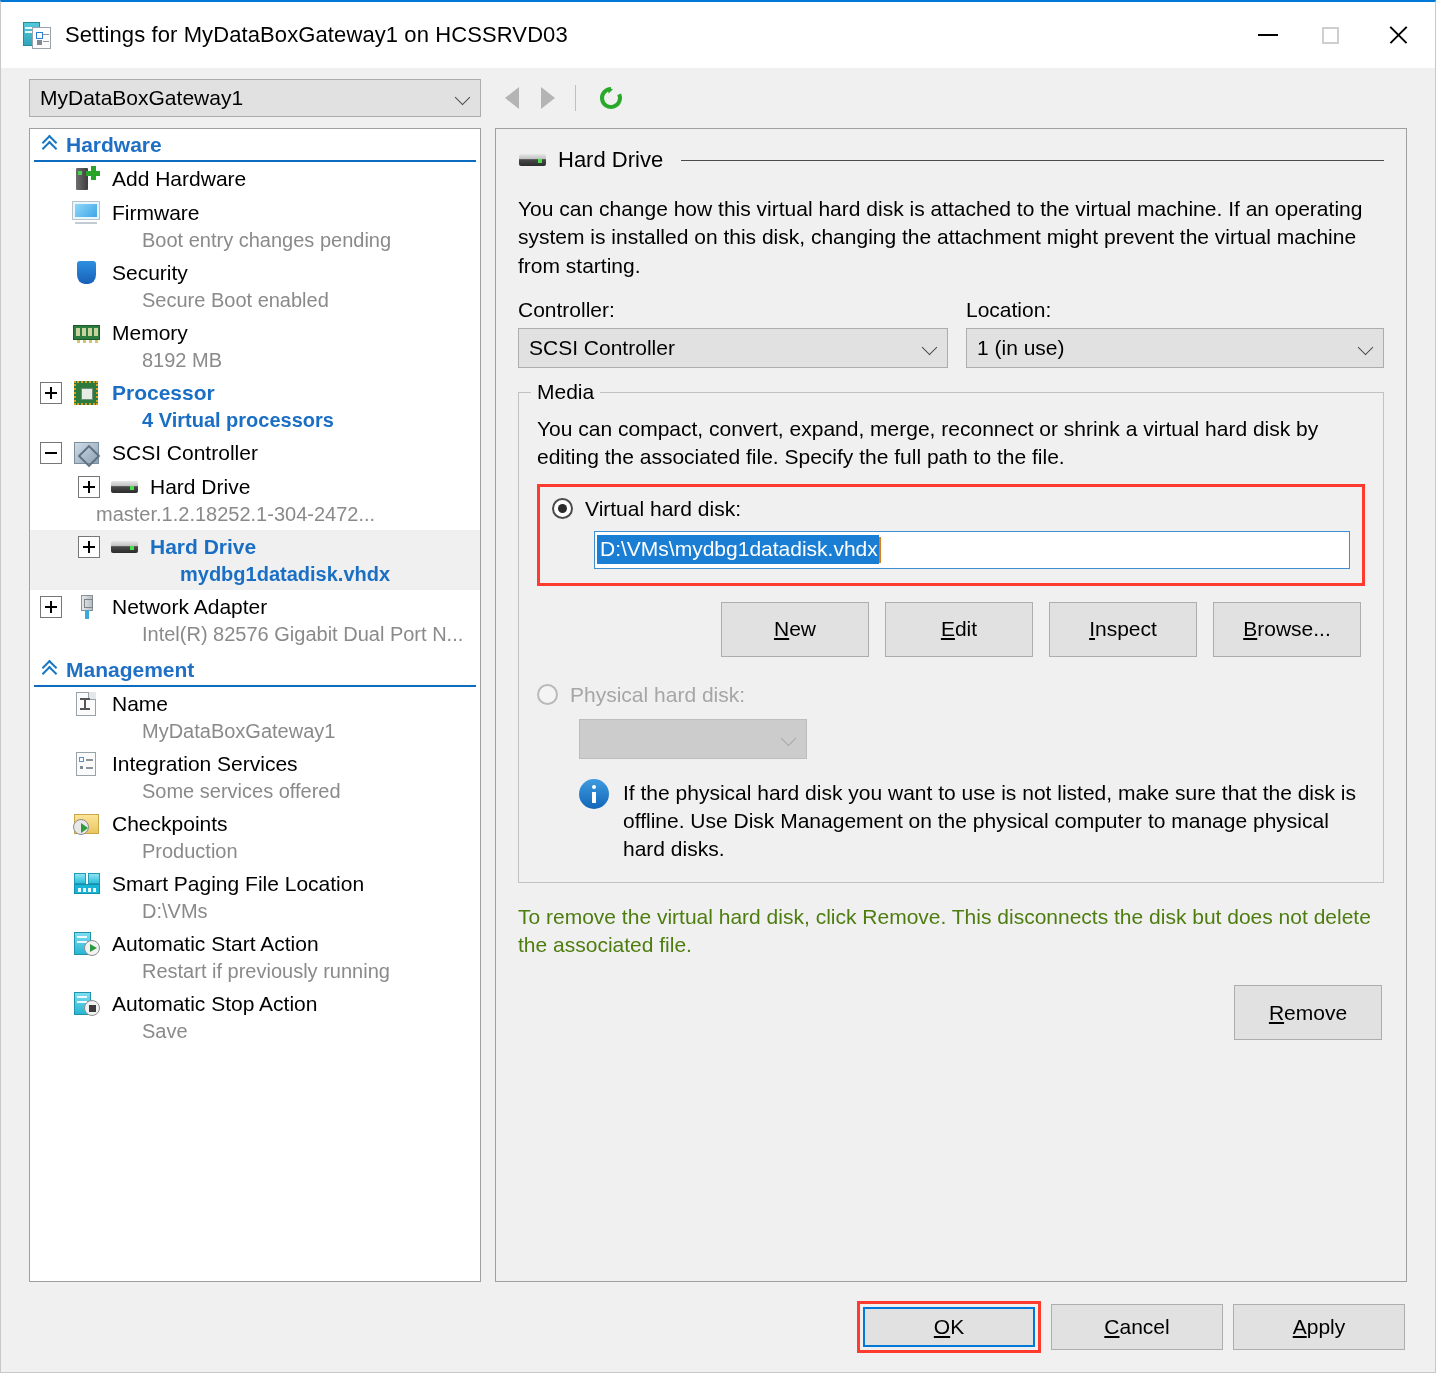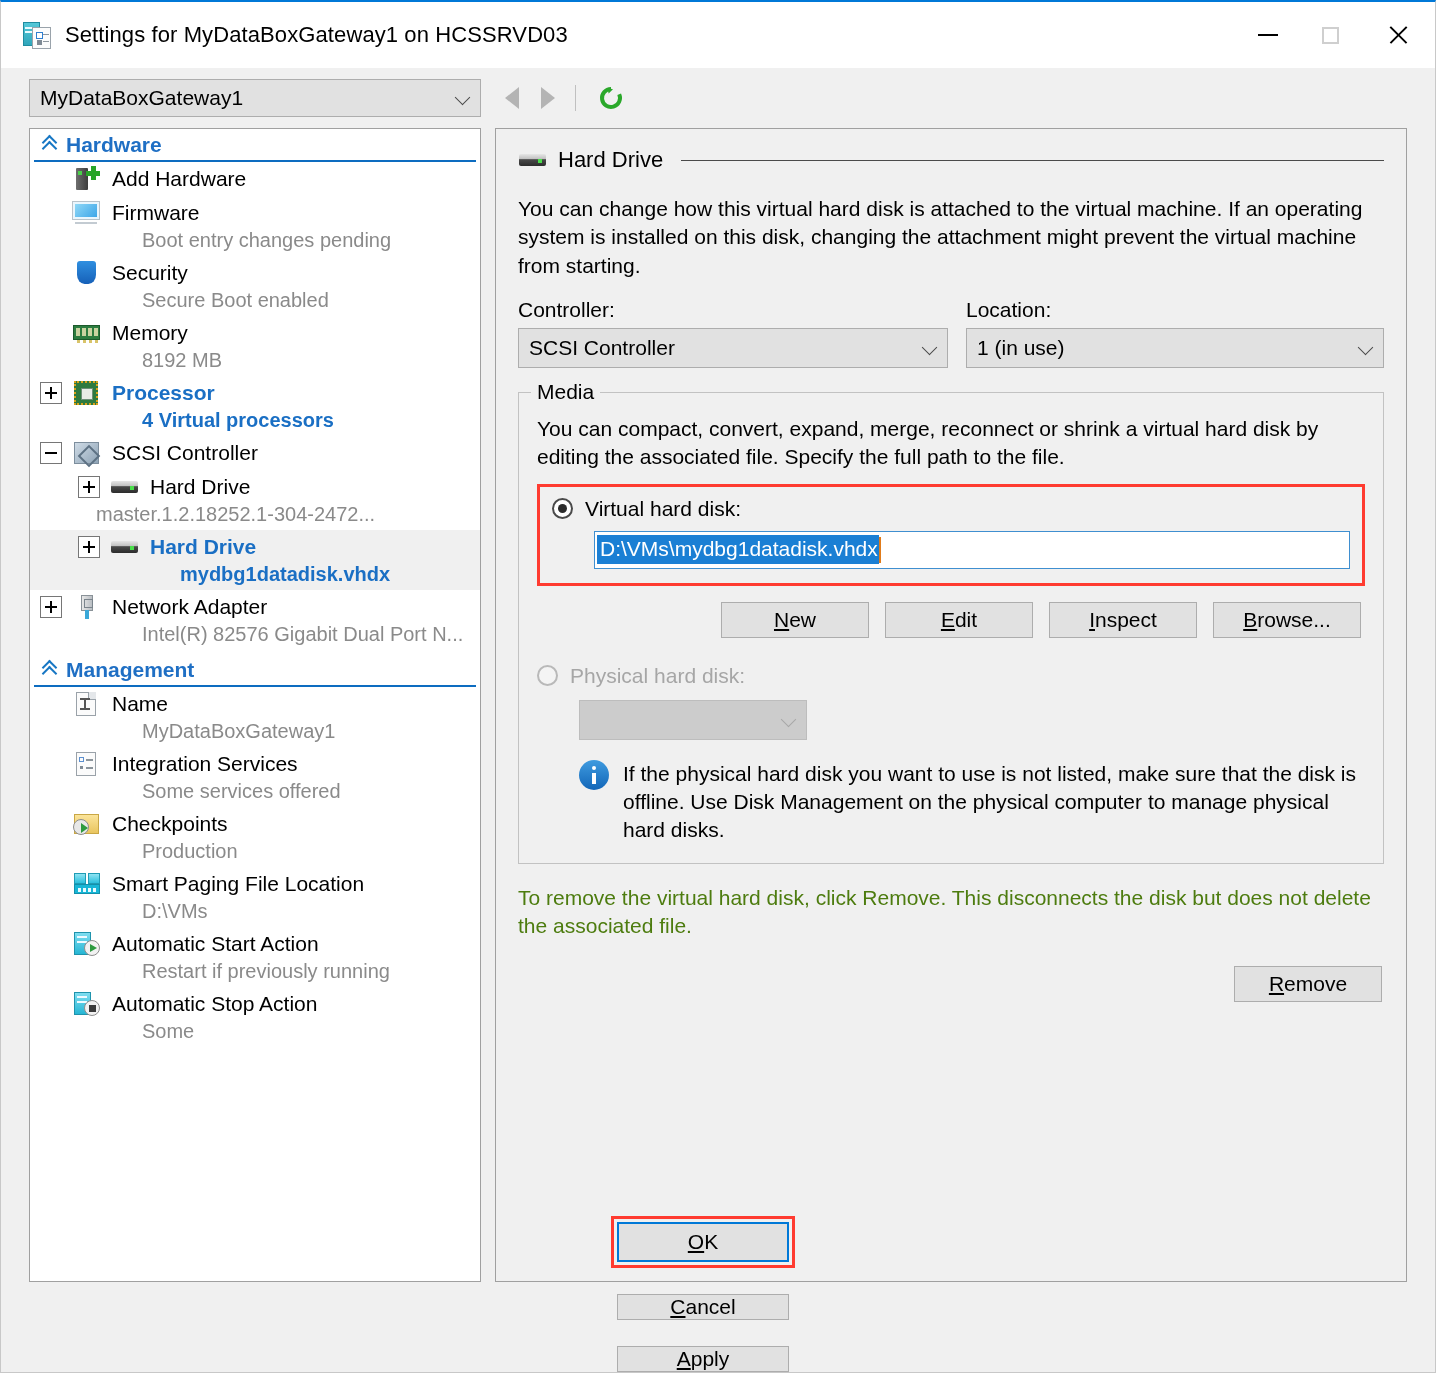--- a/index.html
+++ b/index.html
@@ -360,21 +360,21 @@
     padding: 0 2px;
   }
   .textbox .sel {
     background: #1a7fd4; color: #ffffff; font-size: 21px;
     padding: 2px 1px 3px 3px; white-space: nowrap;
   }
   .caret { width: 2px; height: 26px; background: #e07b1a; margin-left: 0px; }
 
   .btnrow { display: flex; gap: 16px; margin: 16px 0 0 0; justify-content: flex-end; padding-right: 4px; }
   .btn {
-    min-width: 148px; height: 36px; background: #e1e1e1; border: 1px solid #adadad;
+    min-width: 148px; height: 55px; background: #e1e1e1; border: 1px solid #adadad;
     font-size: 21px; color: #000; display: flex; align-items: center; justify-content: center;
   }
   .btn u { text-decoration: underline; }
 
   .phys-row { margin-top: 26px; }
   .combo.disabled {
     width: 228px; height: 40px; background: #cccccc; border: 1px solid #bdbdbd;
     margin: 12px 0 0 42px; color: #a6a6a6;
   }
   .combo.disabled .chev::after { border-color: #a8a8a8; }
@@ -395,21 +395,21 @@
   }
   .info-text { font-size: 21px; color: #000; line-height: 1.35; }
 
   .removepara { font-size: 21px; color: #4d7c0f; line-height: 1.35; margin-top: 20px; }
   .removerow { display: flex; justify-content: flex-end; margin-top: 26px; padding-right: 2px; }
 
   
   .footer {
     height: 90px; min-height: 90px;
     display: flex; align-items: center; justify-content: flex-end;
-    padding: 0 30px 0 0; gap: 26px; flex-direction: column;
+    padding: 0 30px 0 0; gap: 10px;
   }
   .okwrap {
     border: 3px solid #ff3b30; padding: 3px;
   }
   .btn-ok {
     width: 172px; height: 40px; background: #e1e1e1;
     border: 2px solid #0078d7;
     font-size: 21px; color: #000; display: flex; align-items: center; justify-content: center;
   }
   .btn-foot {
@@ -638,21 +638,21 @@
 
         <div class="node lvl0">
           <div class="node-row">
             <span class="expander-sp"></span>
             <span class="ico ic-act stop">
                 <i class="srv"></i>
                 <i class="badge"></i>
               </span>
             <span class="node-label">Automatic Stop Action</span>
           </div>
-          <div class="node-sub" style="margin-left:112px">Some</div>
+          <div class="node-sub" style="margin-left:112px">Save</div>
         </div>
 
       </div>
     </div>
 
     <div class="detail-pane">
 
       <div class="sect-head">
         <span class="sect-icon ic-hdd">
             <i class="hd"></i>

